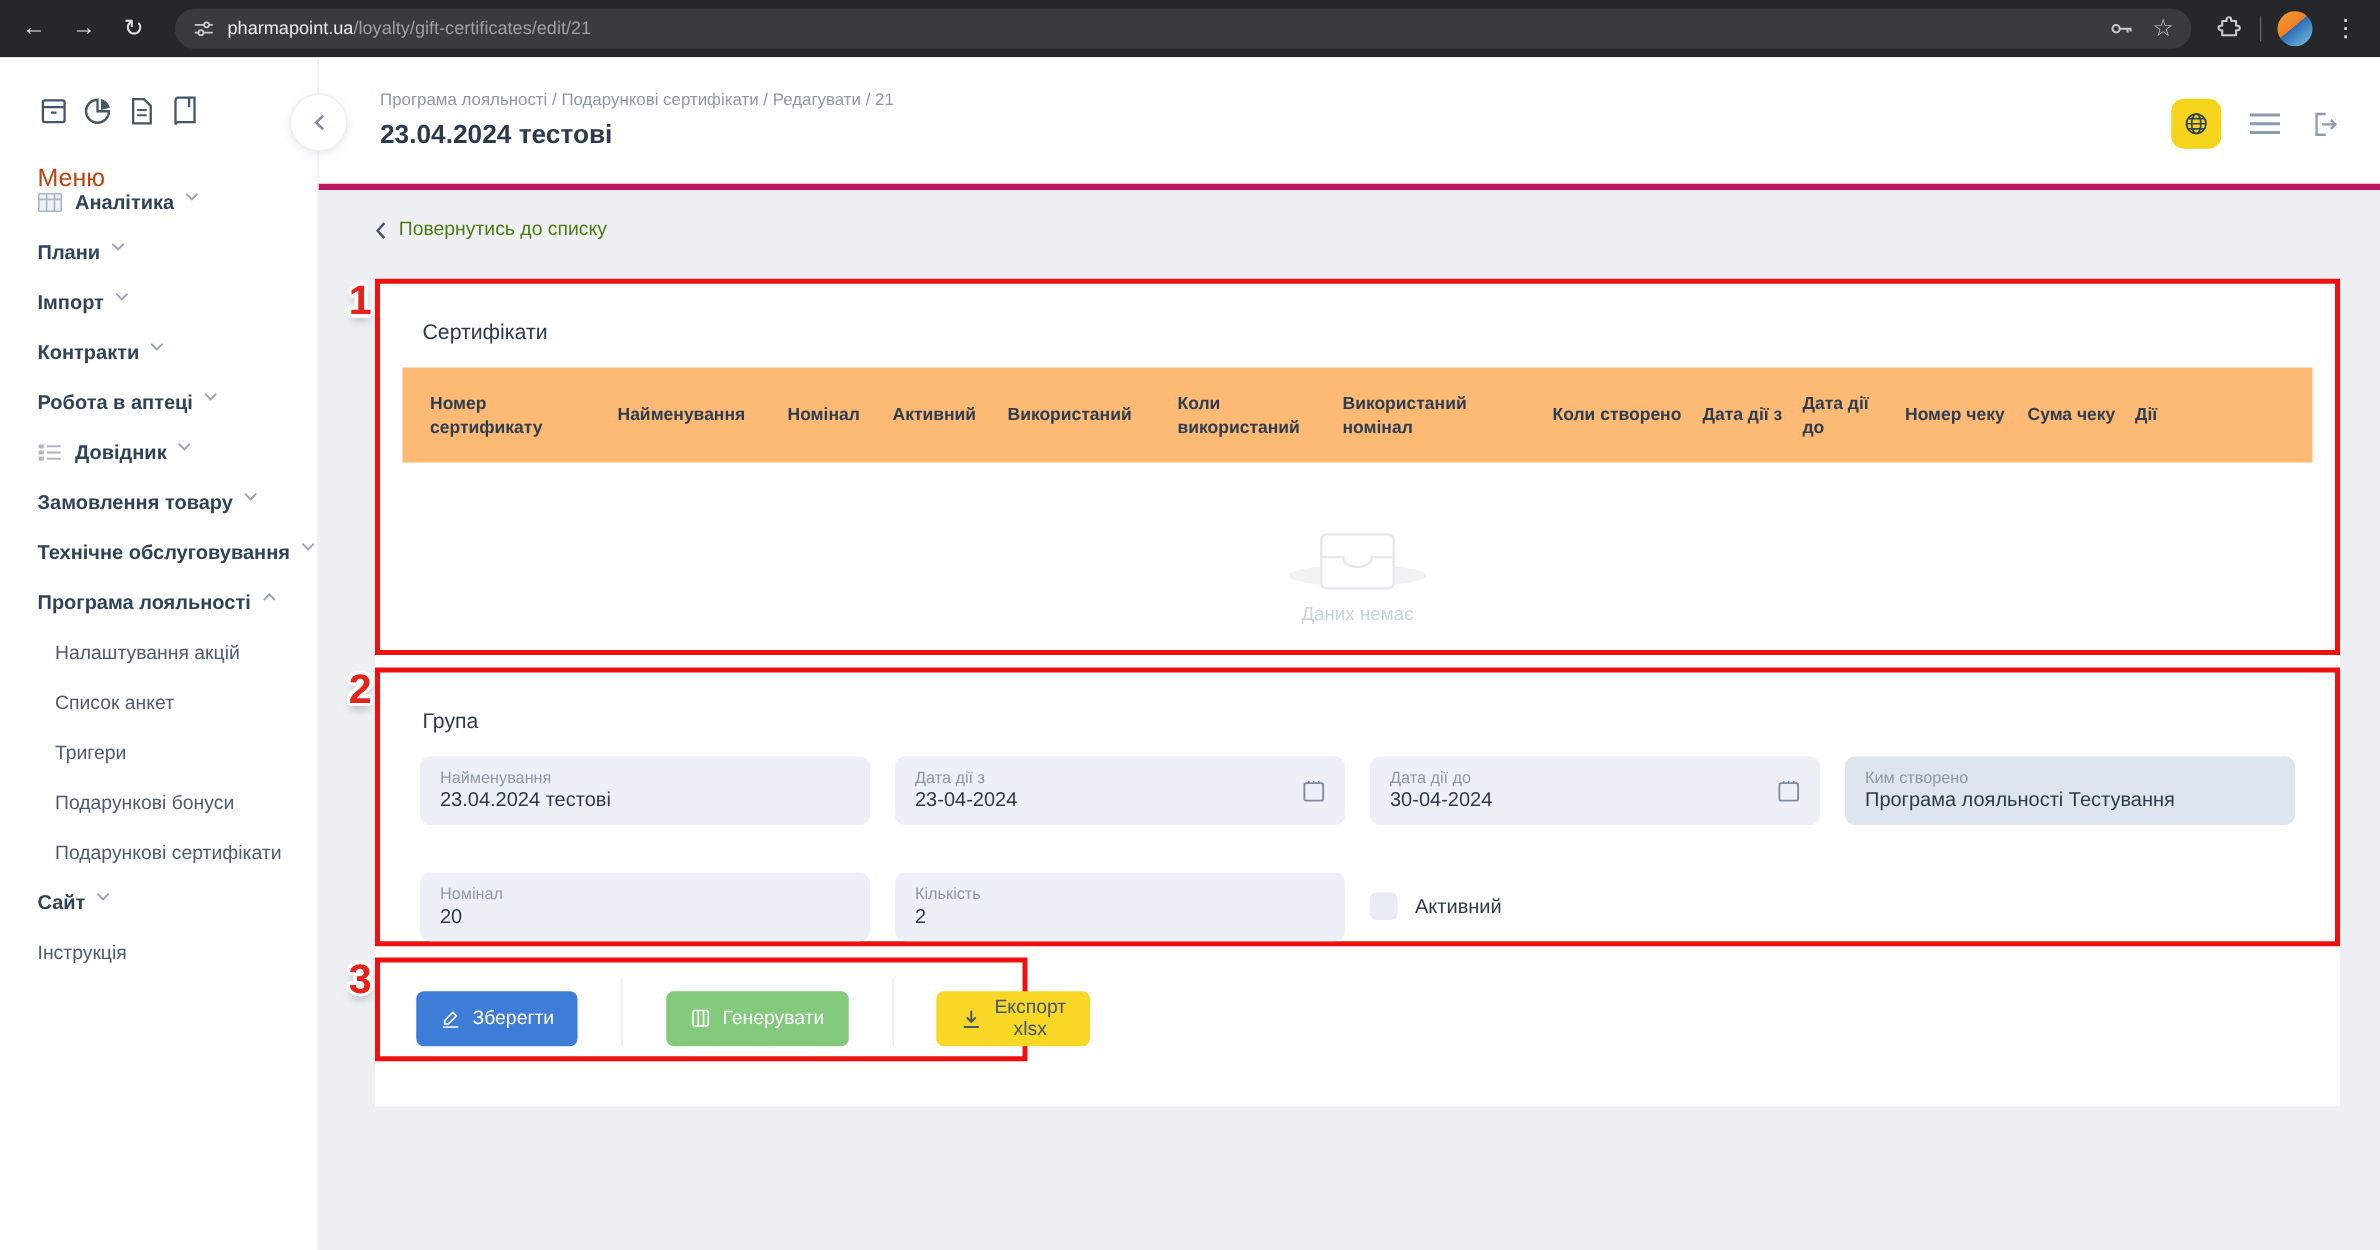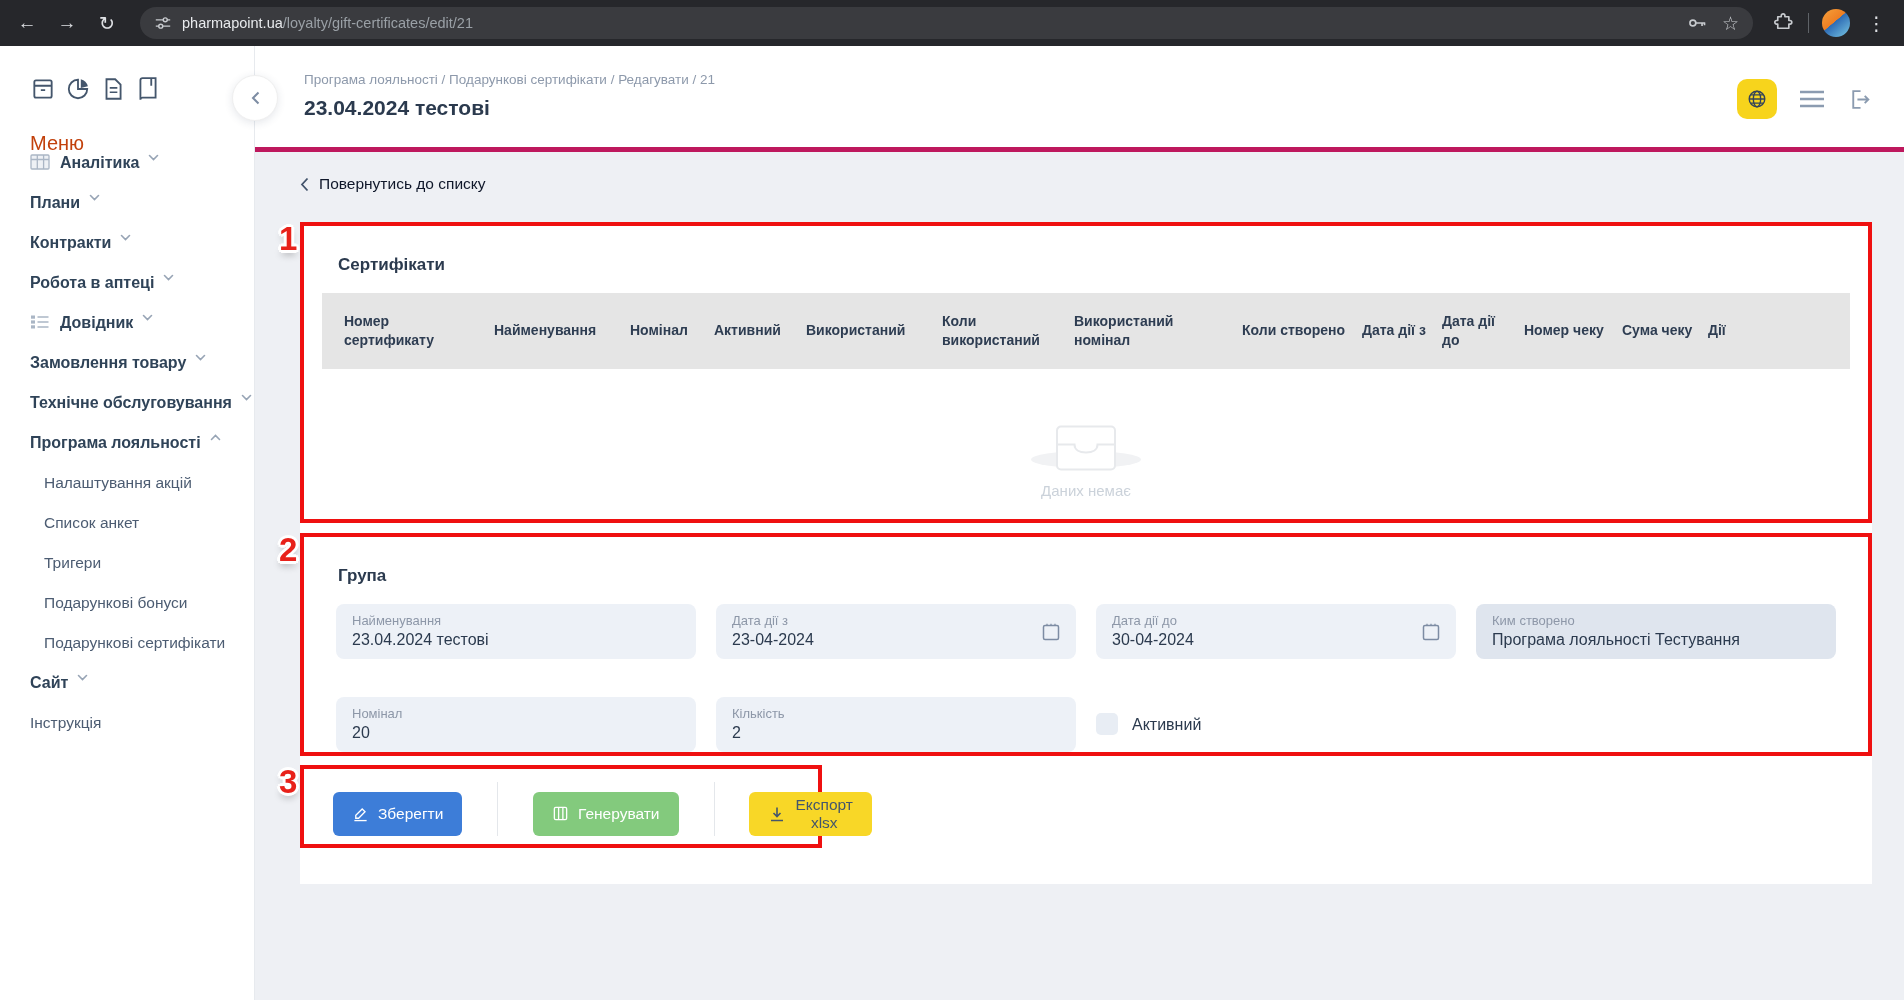--- a/index.html
+++ b/index.html
@@ -39,34 +39,34 @@
   .mh-text{position:absolute;left:49px;top:26px}
   .breadcrumb{font-size:13.5px;color:#8d99ab;margin-bottom:9px}
   .page-title{font-size:21px;font-weight:700;color:#2b3a4e}
   .mh-actions{position:absolute;right:32px;top:33px;display:flex;align-items:center;gap:22px}
   .lang-btn{width:40px;height:40px;border-radius:10px;background:#f7d41c;border:none;display:flex;align-items:center;justify-content:center;cursor:pointer}
   .iconbtn{background:none;border:none;display:flex;align-items:center;cursor:pointer}
 
   .collapse-btn{position:absolute;left:232px;top:29px;width:46px;height:46px;border-radius:50%;background:#fff;border:1px solid #efefef;box-shadow:0 2px 8px rgba(40,60,90,.12);display:flex;align-items:center;justify-content:center;cursor:pointer;z-index:6}
 
   .content{flex:1;position:relative;padding:23px 0 0 45px;overflow:hidden}
-  .back-link{display:inline-flex;align-items:center;gap:10px;font-size:15.5px;color:#0f172a;cursor:pointer}
+  .back-link{display:inline-flex;align-items:center;gap:10px;font-size:15.5px;color:#4d7c0f;cursor:pointer}
 
   .panel{position:relative;margin-top:26px;width:1572px;height:662px;background:#fff}
 
   .annot{position:absolute;left:0;width:1572px;border:4px solid #ef1010}
   #box1{top:0;height:301px}
   #box2{top:311px;height:223px}
   #box3{top:543px;height:83px;width:522px}
   .annot-num{position:absolute;left:-25px;top:-6px;font-size:33px;font-weight:800;color:#e8211a;
     text-shadow:-2px -2px 0 #fff,2px -2px 0 #fff,-2px 2px 0 #fff,2px 2px 0 #fff,0 -3px 0 #fff,0 3px 0 #fff,-3px 0 0 #fff,3px 0 0 #fff,0 5px 7px rgba(0,0,0,.28)}
 
-  .sec-title{position:absolute;left:34px;top:29px;font-size:17px;font-weight:700;color:#2b3a4e}
-
-  .thead{position:absolute;left:18px;right:18px;top:67px;height:76px;background:#e5e5e5;display:grid;
+  .sec-title{position:absolute;left:34px;top:29px;font-size:17px;font-weight:400;color:#2b3a4e}
+
+  .thead{position:absolute;left:18px;right:18px;top:67px;height:76px;background:#fdba74;display:grid;
     grid-template-columns:150px 136px 84px 92px 136px 132px 168px 120px 80px 82px 98px 86px auto;
     align-items:center;padding-left:22px}
   .th{font-size:14px;font-weight:600;color:#2e3d52;line-height:19px;padding-right:12px}
 
   .empty{position:absolute;left:0;right:0;top:198px;text-align:center}
   .tray-wrap{position:relative;width:64px;height:48px;margin:0 auto}
   .tray-shadow{position:absolute;left:-23px;top:27px;width:110px;height:17px;background:#f1f2f4;border-radius:50%}
   .tray-wrap svg{position:relative;z-index:1}
   .empty-text{margin-top:10px;font-size:15px;color:#cbd2da}
 
@@ -168,20 +168,28 @@
             </span>
             <span class="mi-label">Аналітика</span>
             <span class="chev">
               <svg width="11" height="7" viewBox="0 0 11 7" fill="none" stroke="#97a4b5" stroke-width="1.6" stroke-linecap="round">
                 <path d="M1.5 1.5L5.5 5.5L9.5 1.5"></path>
               </svg>
             </span>
           </div>
           <div class="menu-item bold">
             <span class="mi-label">Плани</span>
+            <span class="chev">
+              <svg width="11" height="7" viewBox="0 0 11 7" fill="none" stroke="#97a4b5" stroke-width="1.6" stroke-linecap="round">
+                <path d="M1.5 1.5L5.5 5.5L9.5 1.5"></path>
+              </svg>
+            </span>
+          </div>
+          <div class="menu-item bold">
+            <span class="mi-label">Імпорт</span>
             <span class="chev">
               <svg width="11" height="7" viewBox="0 0 11 7" fill="none" stroke="#97a4b5" stroke-width="1.6" stroke-linecap="round">
                 <path d="M1.5 1.5L5.5 5.5L9.5 1.5"></path>
               </svg>
             </span>
           </div>
           <div class="menu-item bold">
             <span class="mi-label">Контракти</span>
             <span class="chev">
               <svg width="11" height="7" viewBox="0 0 11 7" fill="none" stroke="#97a4b5" stroke-width="1.6" stroke-linecap="round">

